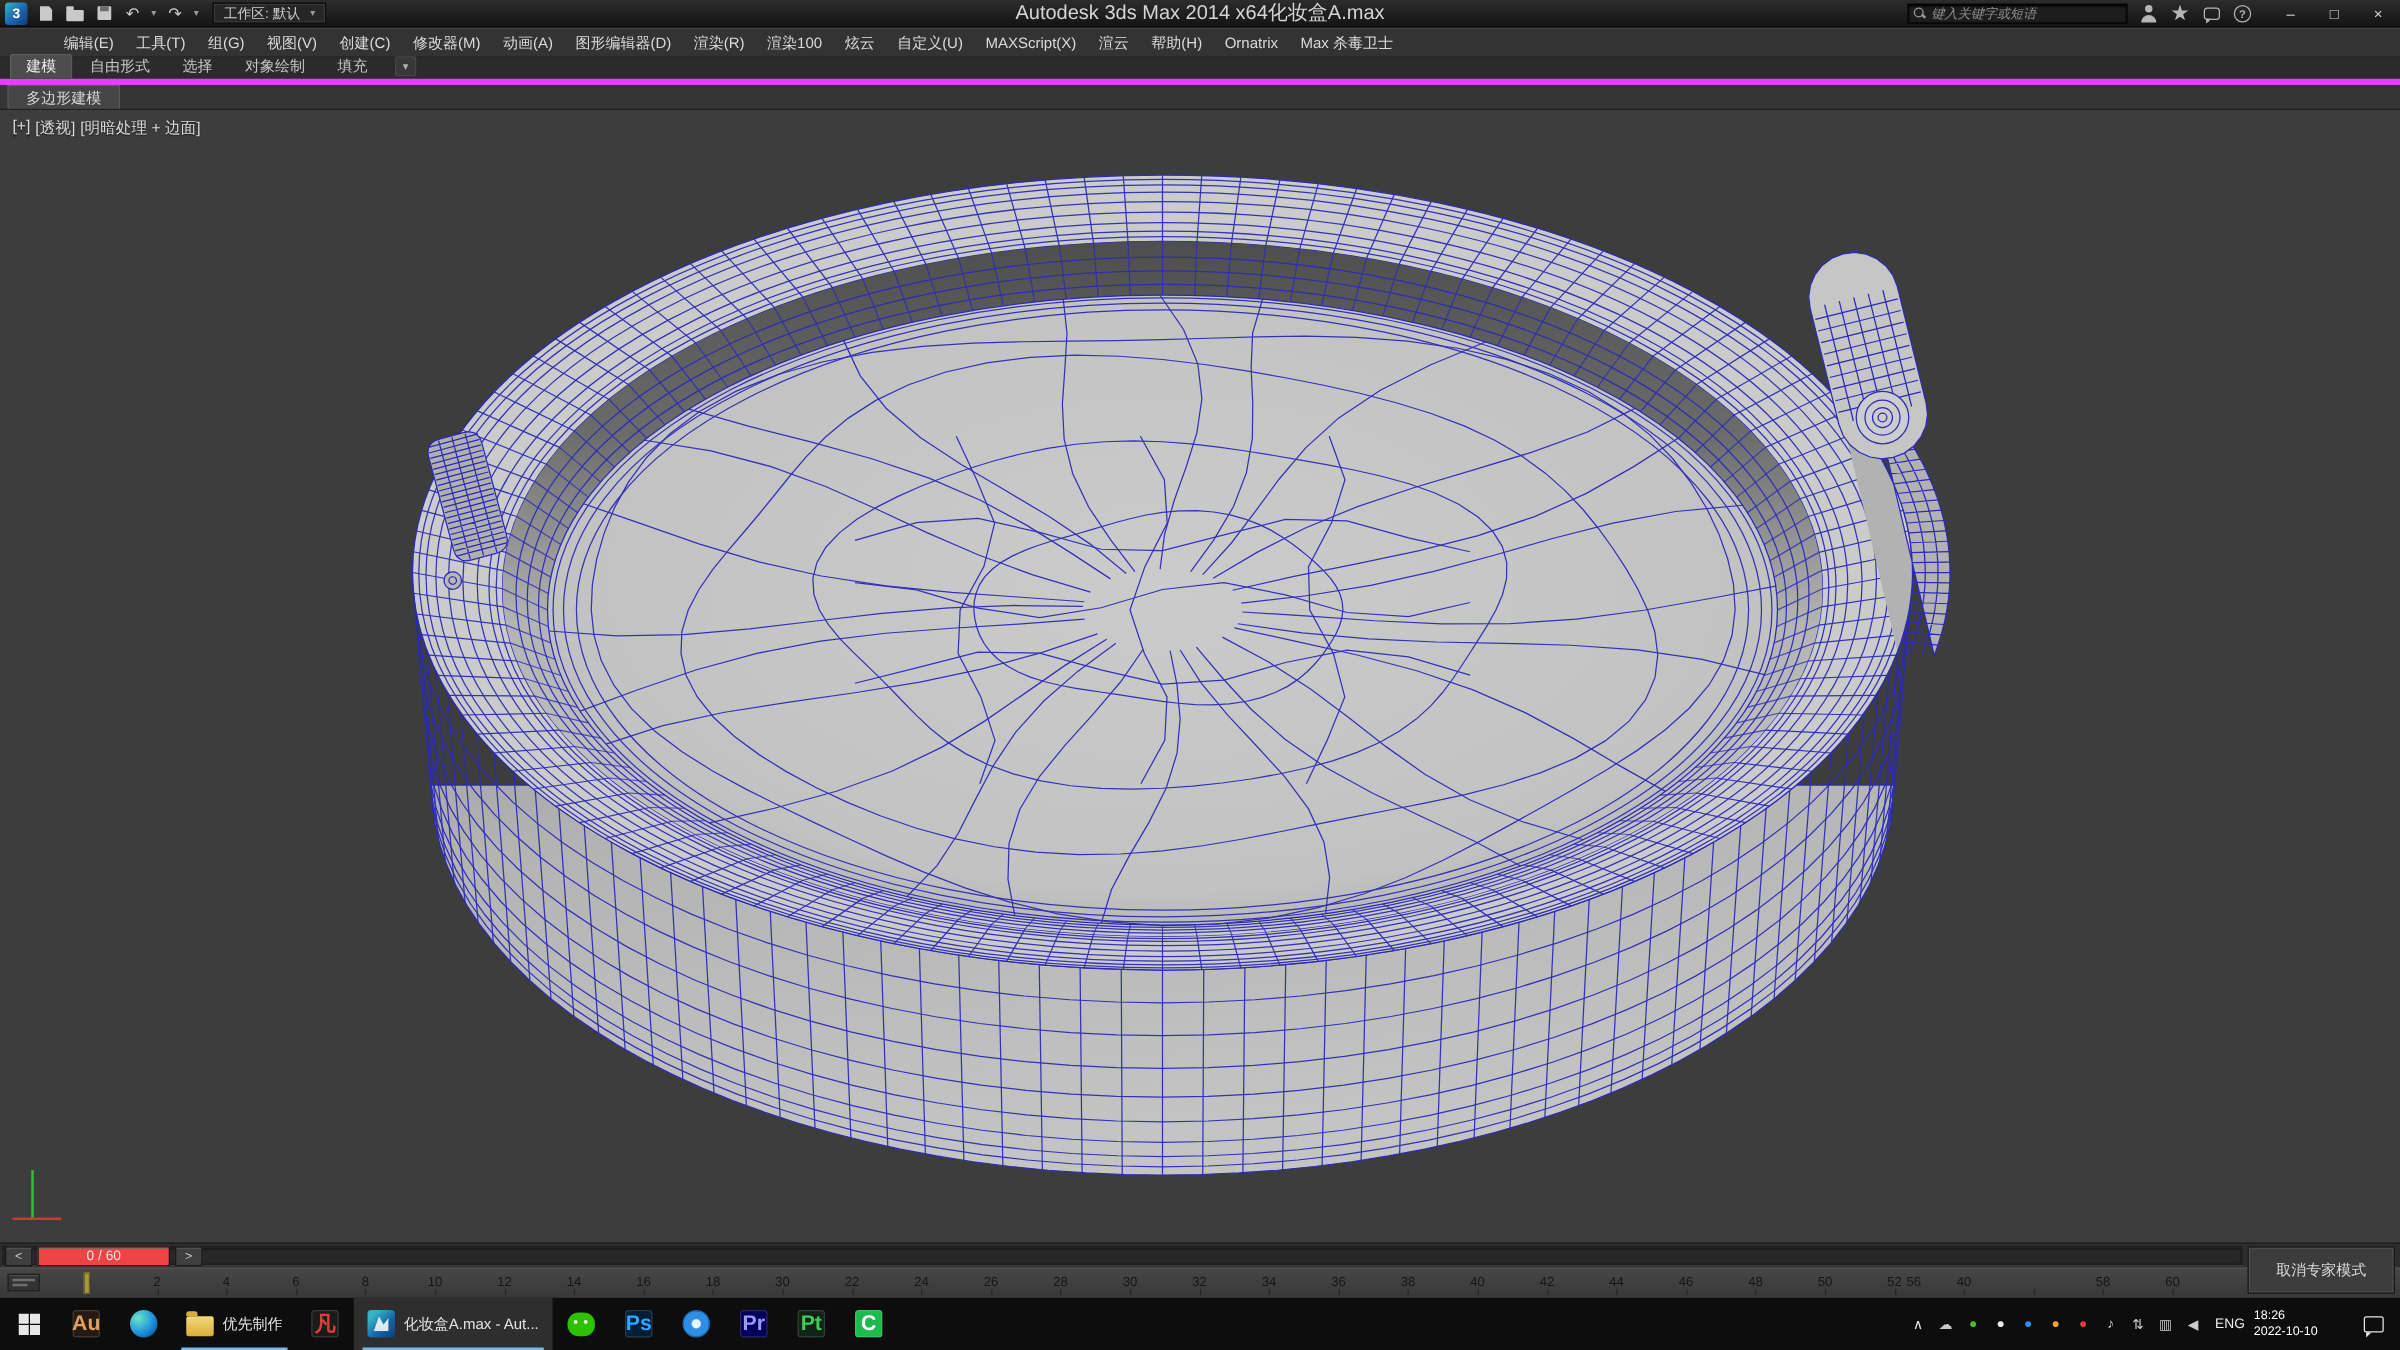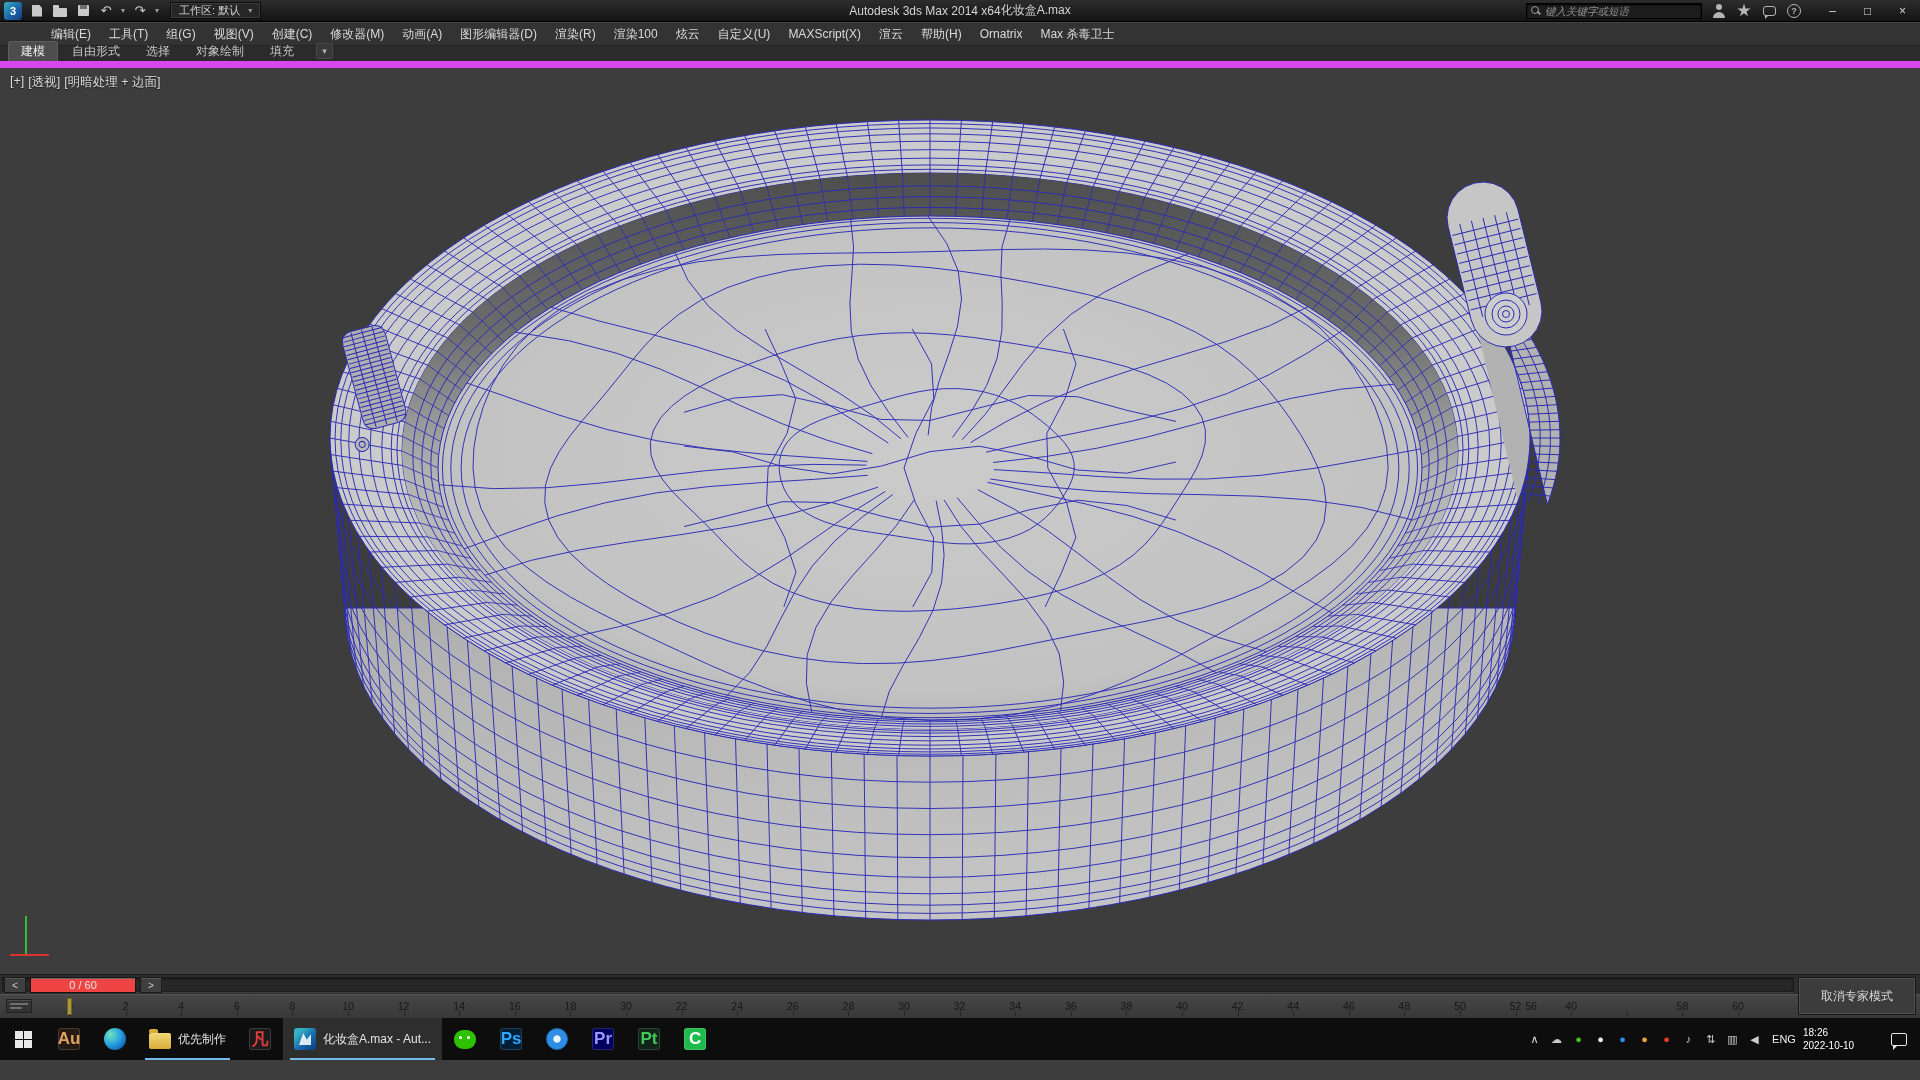--- a/index.html
+++ b/index.html
@@ -13,21 +13,21 @@
   .tb-left{display:flex;align-items:center;gap:7px;z-index:2;}
   .max-logo{width:18px;height:18px;border-radius:3px;background:linear-gradient(135deg,#35b2c4,#1b5fa8 60%,#143f7a);color:#fff;font-weight:bold;font-size:11px;display:flex;align-items:center;justify-content:center;}
   .qa{display:flex;align-items:center;justify-content:center;width:16px;height:16px;color:#c9c9c9;font-size:13px;}
   .icon-new-shape{width:10px;height:12px;background:#c9c9c9;clip-path:polygon(0 0,70% 0,100% 30%,100% 100%,0 100%);}
   .icon-open-shape{width:14px;height:9px;background:#c9c9c9;border-radius:1px;position:relative;margin-top:3px;}
   .icon-open-shape::before{content:"";position:absolute;top:-3px;left:0;width:6px;height:3px;background:#c9c9c9;border-radius:1px 1px 0 0;}
   .icon-save-shape{width:11px;height:11px;background:#c9c9c9;border-radius:1px;position:relative;}
   .icon-save-shape::before{content:"";position:absolute;top:0;left:2px;width:7px;height:4px;background:#6d6d6d;}
   .caret{font-size:8px;color:#9a9a9a;line-height:1;}
   .workspace{display:flex;align-items:center;gap:8px;background:#262626;border:1px solid #0d0d0d;box-shadow:inset 0 0 0 1px #3a3a3a;padding:1px 8px;height:17px;color:#cfcfcf;margin-left:4px;}
-  .tb-center{position:absolute;left:0;right:0;top:0;height:100%;display:flex;align-items:center;justify-content:center;font-size:12px;color:#d4d4d4;pointer-events:none;}
+  .tb-center{position:absolute;left:0;right:0;top:0;height:100%;display:flex;align-items:center;justify-content:center;font-size:16px;color:#d4d4d4;pointer-events:none;}
   .tb-right{margin-left:auto;display:flex;align-items:center;gap:9px;height:100%;z-index:2;}
   .search-box{width:176px;height:16px;background:#1d1d1d;border:1px solid #000;box-shadow:inset 0 1px 2px #000;display:flex;align-items:center;padding:0 4px;gap:4px;}
   .search-box input{flex:1;background:transparent;border:none;outline:none;color:#cfcfcf;font-size:10.5px;font-style:italic;min-width:0;}
   .search-box input::placeholder{color:#8f8f8f;}
   .mag{width:10px;height:10px;position:relative;flex:0 0 auto;}
   .mag::before{content:"";position:absolute;left:0;top:0;width:6px;height:6px;border:1.5px solid #9a9a9a;border-radius:50%;}
   .mag::after{content:"";position:absolute;left:6px;top:6px;width:4px;height:1.5px;background:#9a9a9a;transform:rotate(45deg);}
   .ic{width:16px;height:16px;display:flex;align-items:center;justify-content:center;position:relative;color:#b5b5b5;}
   .user-ic::before{content:"";position:absolute;top:1px;left:5px;width:6px;height:6px;border-radius:50%;background:#b5b5b5;}
   .user-ic::after{content:"";position:absolute;bottom:1px;left:2px;width:12px;height:6px;border-radius:6px 6px 0 0;background:#b5b5b5;}
@@ -36,21 +36,21 @@
   .bubble-ic::after{content:"";position:absolute;left:1px;bottom:-4px;border:2px solid transparent;border-top-color:#b5b5b5;border-left-color:#b5b5b5;}
   .help-ic{width:14px;height:14px;border:1.5px solid #b5b5b5;border-radius:50%;font-size:9px;font-weight:bold;display:flex;align-items:center;justify-content:center;}
   .win-controls{display:flex;height:100%;margin-left:4px;}
   .win-btn{width:35px;height:100%;display:flex;align-items:center;justify-content:center;color:#d4d4d4;font-size:12px;}
 
   
   .menubar{height:24px;background:#333;border-top:1px solid #454545;border-bottom:1px solid #242424;display:flex;align-items:center;padding-left:42px;}
   .menu-item{padding:3px 9px;font-size:12px;color:#dadada;white-space:nowrap;}
 
   
-  .ribbon-tabs{height:22px;background:#2b2b2b;display:flex;align-items:flex-end;padding-left:8px;gap:2px;border-bottom:7px solid #d946ef;}
+  .ribbon-tabs{height:22px;background:#2b2b2b;display:flex;align-items:flex-end;padding-left:8px;gap:2px;border-bottom:5px solid #d946ef;}
   .rtab{padding:0 12px;font-size:12px;color:#c6c6c6;height:20px;display:flex;align-items:center;}
   .rtab.active{background:#4d4d4d;color:#ececec;border:1px solid #5e5e5e;border-bottom:none;border-radius:3px 3px 0 0;}
   .ribbon-chevron{margin-left:8px;margin-bottom:2px;width:17px;height:16px;color:#b0b0b0;font-size:9px;display:flex;align-items:center;justify-content:center;border:1px solid #474747;border-radius:2px;background:#383838;}
   .panel-row{height:20px;background:#353535;border-bottom:1px solid #202020;display:flex;align-items:stretch;padding-left:6px;}
   .panel-tab{padding:0 14px;background:#454545;border:1px solid #585858;border-bottom:none;color:#d6d6d6;font-size:12px;display:flex;align-items:center;}
 
   
   .viewport{position:relative;height:906px;background:#3d3d3d;overflow:hidden;}
   .viewport svg{display:block;width:100%;height:100%;}
   .vp-label{position:absolute;left:10px;top:6px;display:flex;gap:4px;font-size:12.5px;color:#dcdcdc;text-shadow:0 1px 1px rgba(0,0,0,.6);}
@@ -176,20 +176,23 @@
 
   <div class="ribbon-tabs">
     <div style="display:flex;align-items:flex-end;gap:2px;">
         <div class="rtab active">建模</div>
         <div class="rtab">自由形式</div>
         <div class="rtab">选择</div>
         <div class="rtab">对象绘制</div>
         <div class="rtab">填充</div>
       </div>
     <div class="ribbon-chevron">▾</div>
+  </div>
+  <div class="panel-row">
+    <div class="panel-tab">多边形建模</div>
   </div>
 
   <div class="viewport">
     <svg id="scene-svg" viewBox="0 0 1920 906" preserveAspectRatio="none">
         <defs>
           <linearGradient id="wallG" x1="0" y1="0" x2="0.2" y2="1">
             <stop offset="0" stop-color="#8e8e8e"></stop>
             <stop offset="0.45" stop-color="#b3b3b3"></stop>
             <stop offset="1" stop-color="#c4c4c4"></stop>
           </linearGradient>

